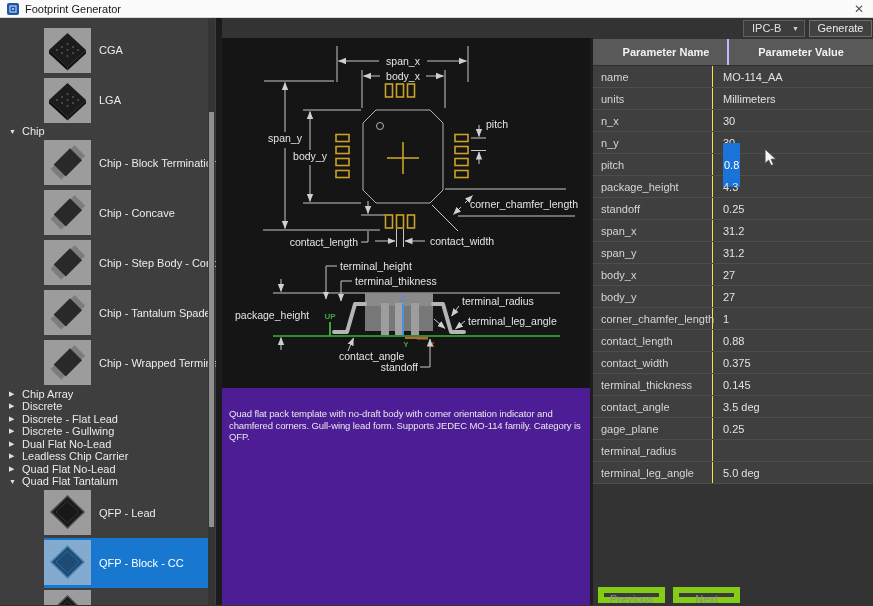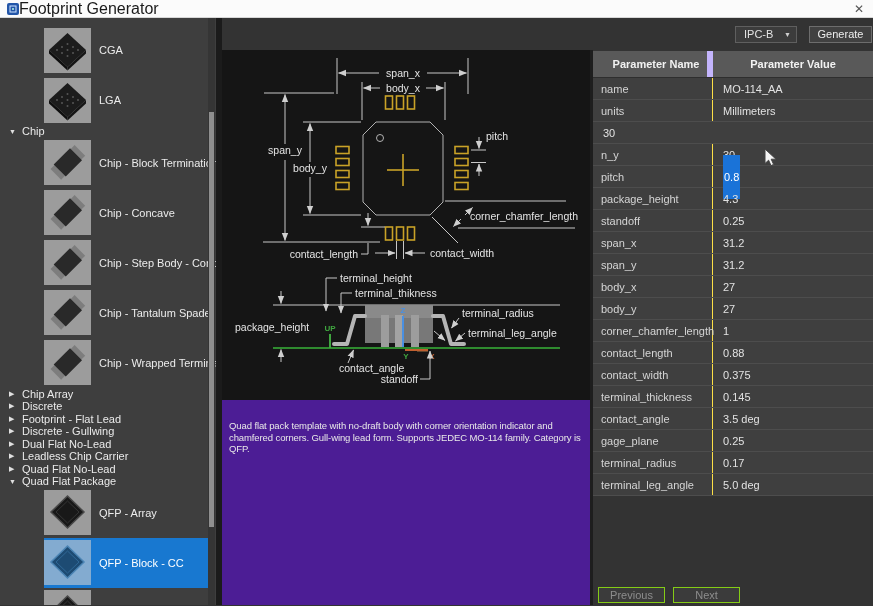--- a/index.html
+++ b/index.html
@@ -4,69 +4,69 @@
 <style>
   * { margin:0; padding:0; box-sizing:border-box; }
   html,body { background:#222; }
   .app { position:relative; width:873px; height:606px; background:#333;
          font-family:"Liberation Sans", sans-serif; overflow:hidden;
          -webkit-font-smoothing:antialiased; }
   
   .titlebar { height:18px; background:#fbfbfb; display:flex; align-items:center;
               border-bottom:1px solid #d7d7d7; }
   .appicon { width:12px; height:12px; margin-left:7px; flex:none; }
-  .wtitle { font-size:16px; color:#1a1a1a; }
+  .wtitle { margin-left:6px; font-size:11px; color:#1a1a1a; }
   .closebtn { margin-left:auto; margin-right:9px; font-size:12px; color:#555; cursor:default; line-height:1; }
   
   .bodyrow { display:flex; height:587px; background:#1b1b1b; }
   
   .sidebar { position:relative; width:216px; flex:none; background:#3e3e3e;
              overflow:hidden; padding-top:7px; }
   .sb-item { height:50px; margin-left:44px; margin-right:7px; display:flex; align-items:center; }
   .sb-item.sel { background:#1878d0; }
   .tile { width:47px; height:45px; background:#9c9c9c; flex:none; }
   .sb-item.sel .tile { background:#83abd0; }
   .sb-label { margin-left:8px; font-size:11px; color:#ececec; white-space:nowrap; }
   .sb-item.sel .sb-label { color:#fff; }
   .sb-group { height:12.5px; display:flex; align-items:center; padding-left:9px; }
   .sb-arrow { width:13px; font-size:7px; color:#e0e0e0; }
   .sb-gtext { font-size:11px; color:#eaeaea; white-space:nowrap; }
   .sb-track { position:absolute; top:0; right:1px; width:7px; height:587px; background:#353535; }
   .sb-thumb { position:absolute; left:1px; top:94px; width:5px; height:415px; background:#8f8f8f; }
   
   .main { flex:1; margin-left:6px; display:flex; flex-direction:column; }
-  .toolbar { height:32px; background:#333; display:flex; align-items:center;
-             justify-content:flex-end;gap:8px; }
+  .toolbar { height:20px; background:#333; display:flex; align-items:center;
+             justify-content:flex-end; }
   .dropdown { width:62px; height:17px; background:#3c3c3c; border:1px solid #5f5f5f;
               display:flex; align-items:center; font-size:11px; color:#e3e3e3; }
   .dropdown .dlabel { padding-left:8px; flex:1; }
   .dropdown .caret { font-size:7px; padding-right:5px; color:#cfcfcf; }
   .genbtn { width:63px; height:17px; margin-left:4px; margin-right:1px; background:#414141;
             border:1px solid #6d6d6d; font-size:11px; color:#ededed; display:flex;
             align-items:center; justify-content:center; }
   .content { flex:1; display:flex; background:#1e1e1e; }
   .center { width:368px; flex:none; margin-right:3px; display:flex; flex-direction:column; }
   .canvas { width:368px; height:350px; background:#151515; }
   .descarea { flex:1; background:#4c1d95; padding:20px 7px; }
   .desc { font-size:9.5px; letter-spacing:-0.1px; line-height:11.5px; color:#e8e8e8; }
   
   .right { flex:1; position:relative; background:#333; padding-top:1px; }
   .phead { display:flex; height:27px; background:#595959; border-bottom:1px solid #2e2e2e; }
   .phead .hc { font-size:11px; font-weight:bold; color:#f2f2f2; display:flex;
                align-items:center; justify-content:center; }
-  .hc.c1 { width:120px; border-right:6px solid #c4b5fd;padding-left:12px; }
+  .hc.c1 { width:136px; border-right:2px solid #c4b5fd;padding-left:12px; }
   .hc.c2 { flex:1;text-align:center; }
   .prow { display:flex; height:22px; background:#3f3f3f; border-bottom:1px solid #4d4d4d; }
   .prow .nc { width:120px; border-right:1px solid #fde047; font-size:11px; color:#d5d5d5;
               display:flex; align-items:center; padding-left:8px; }
   .prow .vc { flex:1; font-size:11px; color:#e2e2e2; display:flex; align-items:center;
               padding-left:10px; }
   .hl { background:#1a73d8; color:#fff; padding:16px 1px; }
   .pager { position:absolute; left:5px; bottom:2px; display:flex; gap:8px; }
-  .pager button { width:67px; height:16px; background:#3b3b3b; border:1px solid #84cc16;
+  .pager button { width:67px; height:16px; background:#3b3b3b; border:6px solid #84cc16;
                   color:#8d8d8d; font-size:11px; font-family:"Liberation Sans",sans-serif; }
   
   .lbl { fill:#e4e4e4; font-size:10.5px; font-family:"Liberation Sans",sans-serif; }
   .mid { text-anchor:middle; } .end { text-anchor:end; }
   .d { stroke:#c8c8c8; stroke-width:1; fill:none; }
   .ln { stroke:#b2b2b2; stroke-width:1; fill:none; }
   .gold { stroke:#c9a227; stroke-width:1.6; fill:none; }
   .lead { fill:none; stroke:#b5b5b5; stroke-width:4; stroke-linejoin:round; stroke-linecap:round; }
   .lbg { fill:#151515; }
   .ax { font-size:8px; font-weight:bold; font-family:"Liberation Sans",sans-serif; text-anchor:middle; }
@@ -182,48 +182,48 @@
           <div class="sb-group">
             <span class="sb-arrow">▶</span>
             <span class="sb-gtext">Chip Array</span>
           </div>
           <div class="sb-group">
             <span class="sb-arrow">▶</span>
             <span class="sb-gtext">Discrete</span>
           </div>
           <div class="sb-group">
             <span class="sb-arrow">▶</span>
-            <span class="sb-gtext">Footprint - Flat Lead</span>
+            <span class="sb-gtext">Discrete - Flat Lead</span>
           </div>
           <div class="sb-group">
             <span class="sb-arrow">▶</span>
             <span class="sb-gtext">Discrete - Gullwing</span>
           </div>
           <div class="sb-group">
             <span class="sb-arrow">▶</span>
             <span class="sb-gtext">Dual Flat No-Lead</span>
           </div>
           <div class="sb-group">
             <span class="sb-arrow">▶</span>
             <span class="sb-gtext">Leadless Chip Carrier</span>
           </div>
           <div class="sb-group">
             <span class="sb-arrow">▶</span>
             <span class="sb-gtext">Quad Flat No-Lead</span>
           </div>
           <div class="sb-group">
             <span class="sb-arrow">▼</span>
-            <span class="sb-gtext">Quad Flat Package</span>
+            <span class="sb-gtext">Quad Flat Tantalum</span>
           </div>
           <div class="sb-item">
             <span class="tile"><svg width="47" height="45" viewBox="0 0 47 45">
     <polygon points="23.5,6 40,22 23.5,38 7,22" fill="#181818" stroke="#4a4a4a" stroke-width="1.5"></polygon>
     <polygon points="23.5,11 35,22 23.5,33 12,22" fill="none" stroke="#343434" stroke-width="1"></polygon>
               </svg></span>
-            <span class="sb-label">QFP - Array</span>
+            <span class="sb-label">QFP - Lead</span>
           </div>
           <div class="sb-item sel">
             <span class="tile"><svg width="47" height="45" viewBox="0 0 47 45">
     <polygon points="23.5,6 40,22 23.5,38 7,22" fill="#1d4b73" stroke="#4c85b5" stroke-width="1.5"></polygon>
     <polygon points="23.5,11 35,22 23.5,33 12,22" fill="none" stroke="#2f6796" stroke-width="1"></polygon>
               </svg></span>
             <span class="sb-label">QFP - Block - CC</span>
           </div>
           <div class="sb-item">
             <span class="tile"><svg width="47" height="45" viewBox="0 0 47 45">
@@ -389,20 +389,21 @@
           <div id="param-rows">
               <div class="prow">
                 <div class="nc">name</div>
                 <div class="vc">MO-114_AA</div>
               </div>
               <div class="prow">
                 <div class="nc">units</div>
                 <div class="vc">Millimeters</div>
               </div>
               <div class="prow">
+                <div class="nc">n_x</div>
                 <div class="vc">30</div>
               </div>
               <div class="prow">
                 <div class="nc">n_y</div>
                 <div class="vc">30</div>
               </div>
               <div class="prow">
                 <div class="nc">pitch</div>
                 <div class="vc">
                   <span class="hl">0.8</span>
@@ -451,21 +452,20 @@
               <div class="prow">
                 <div class="nc">contact_angle</div>
                 <div class="vc">3.5 deg</div>
               </div>
               <div class="prow">
                 <div class="nc">gage_plane</div>
                 <div class="vc">0.25</div>
               </div>
               <div class="prow">
                 <div class="nc">terminal_radius</div>
-                <div class="vc">0.17</div>
               </div>
               <div class="prow">
                 <div class="nc">terminal_leg_angle</div>
                 <div class="vc">5.0 deg</div>
               </div>
             </div>
           <div class="pager">
             <button>Previous</button>
             <button>Next</button>
           </div>

